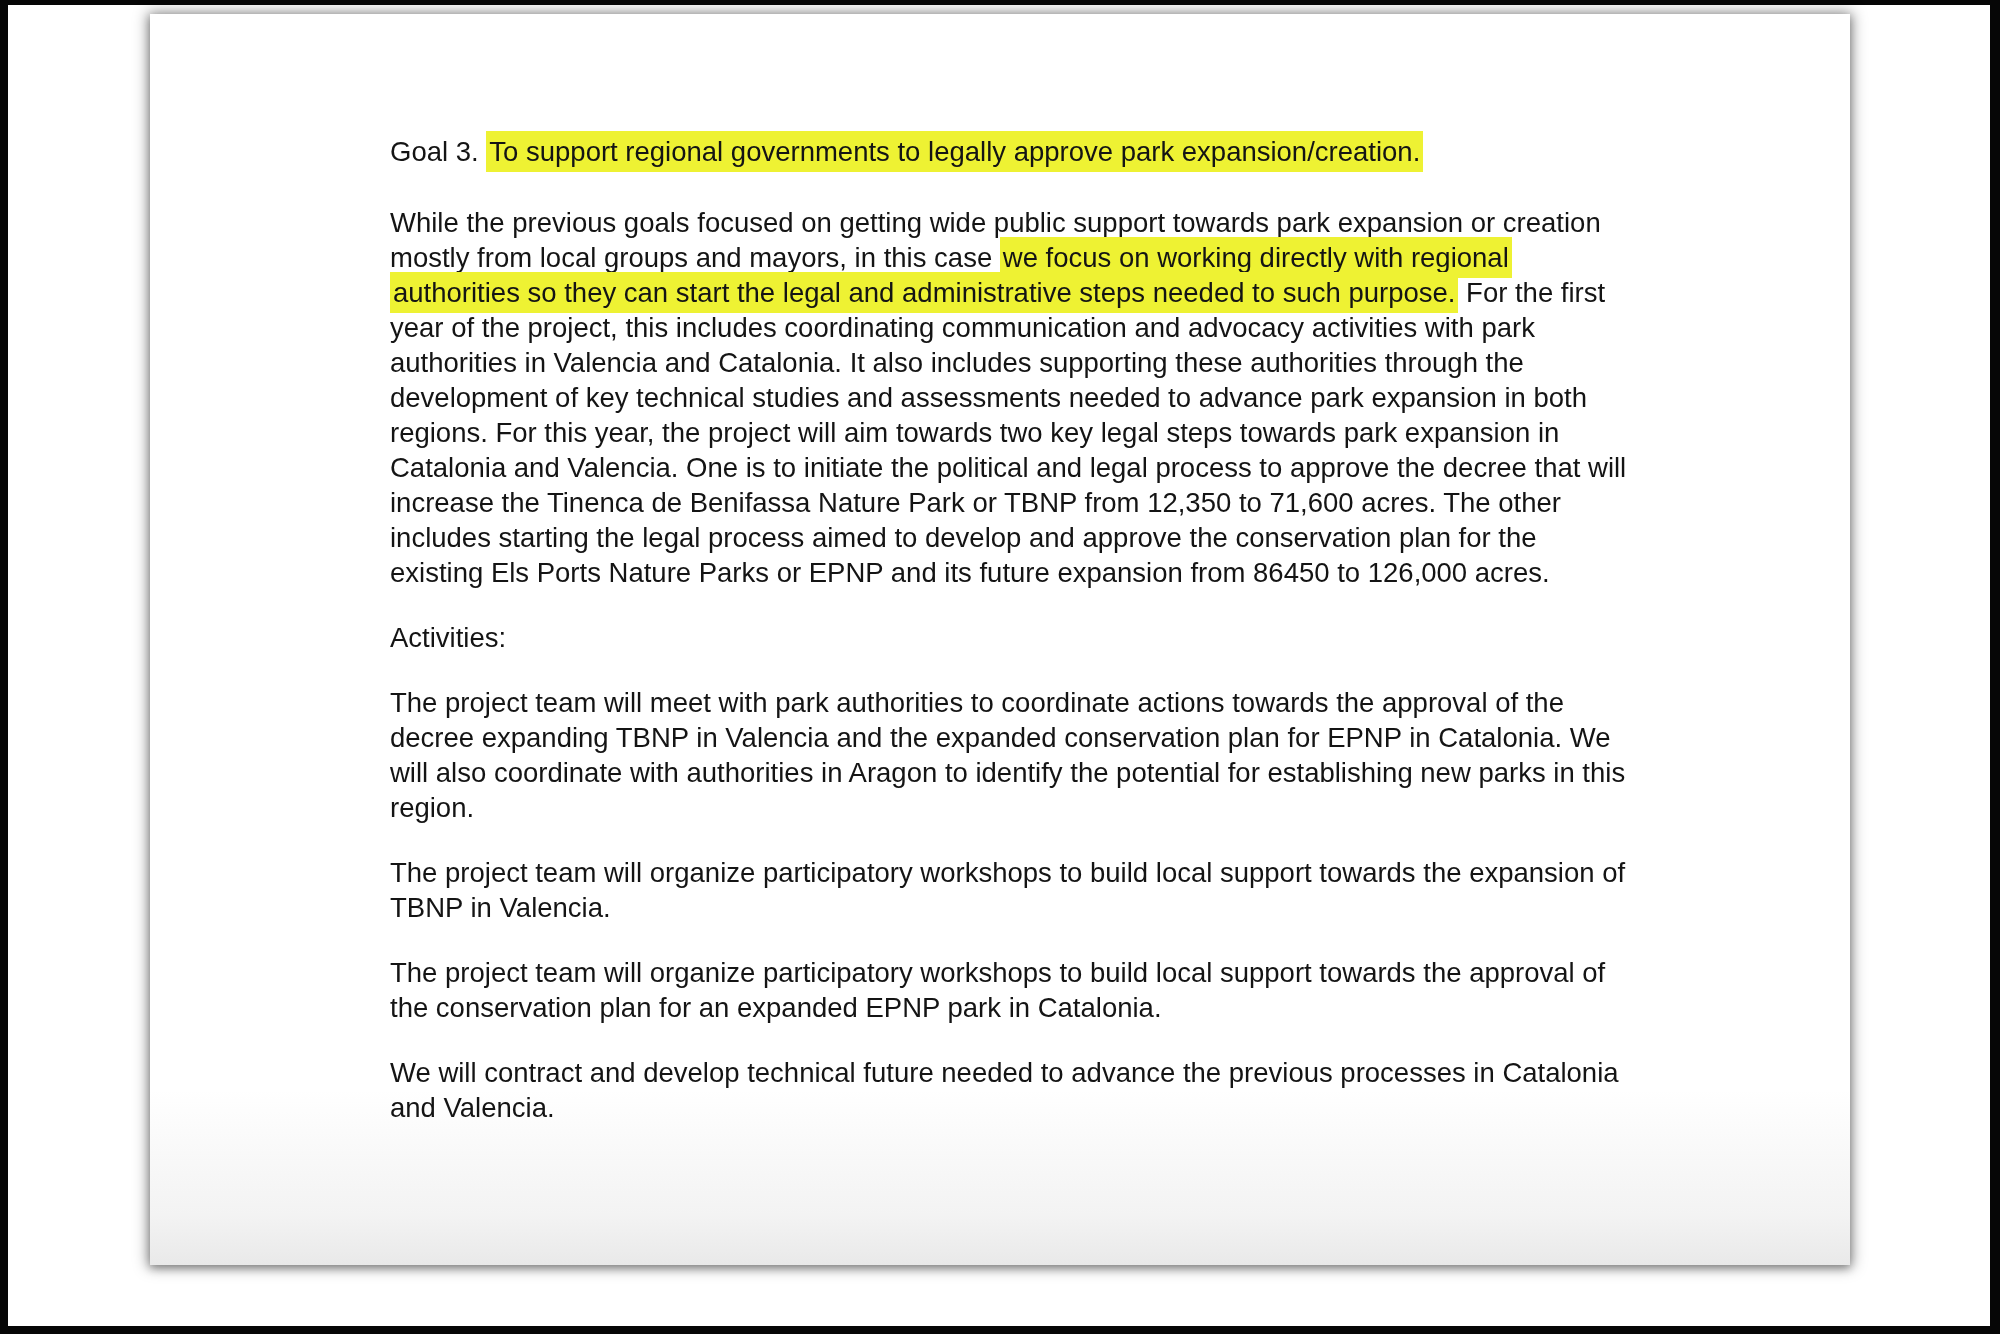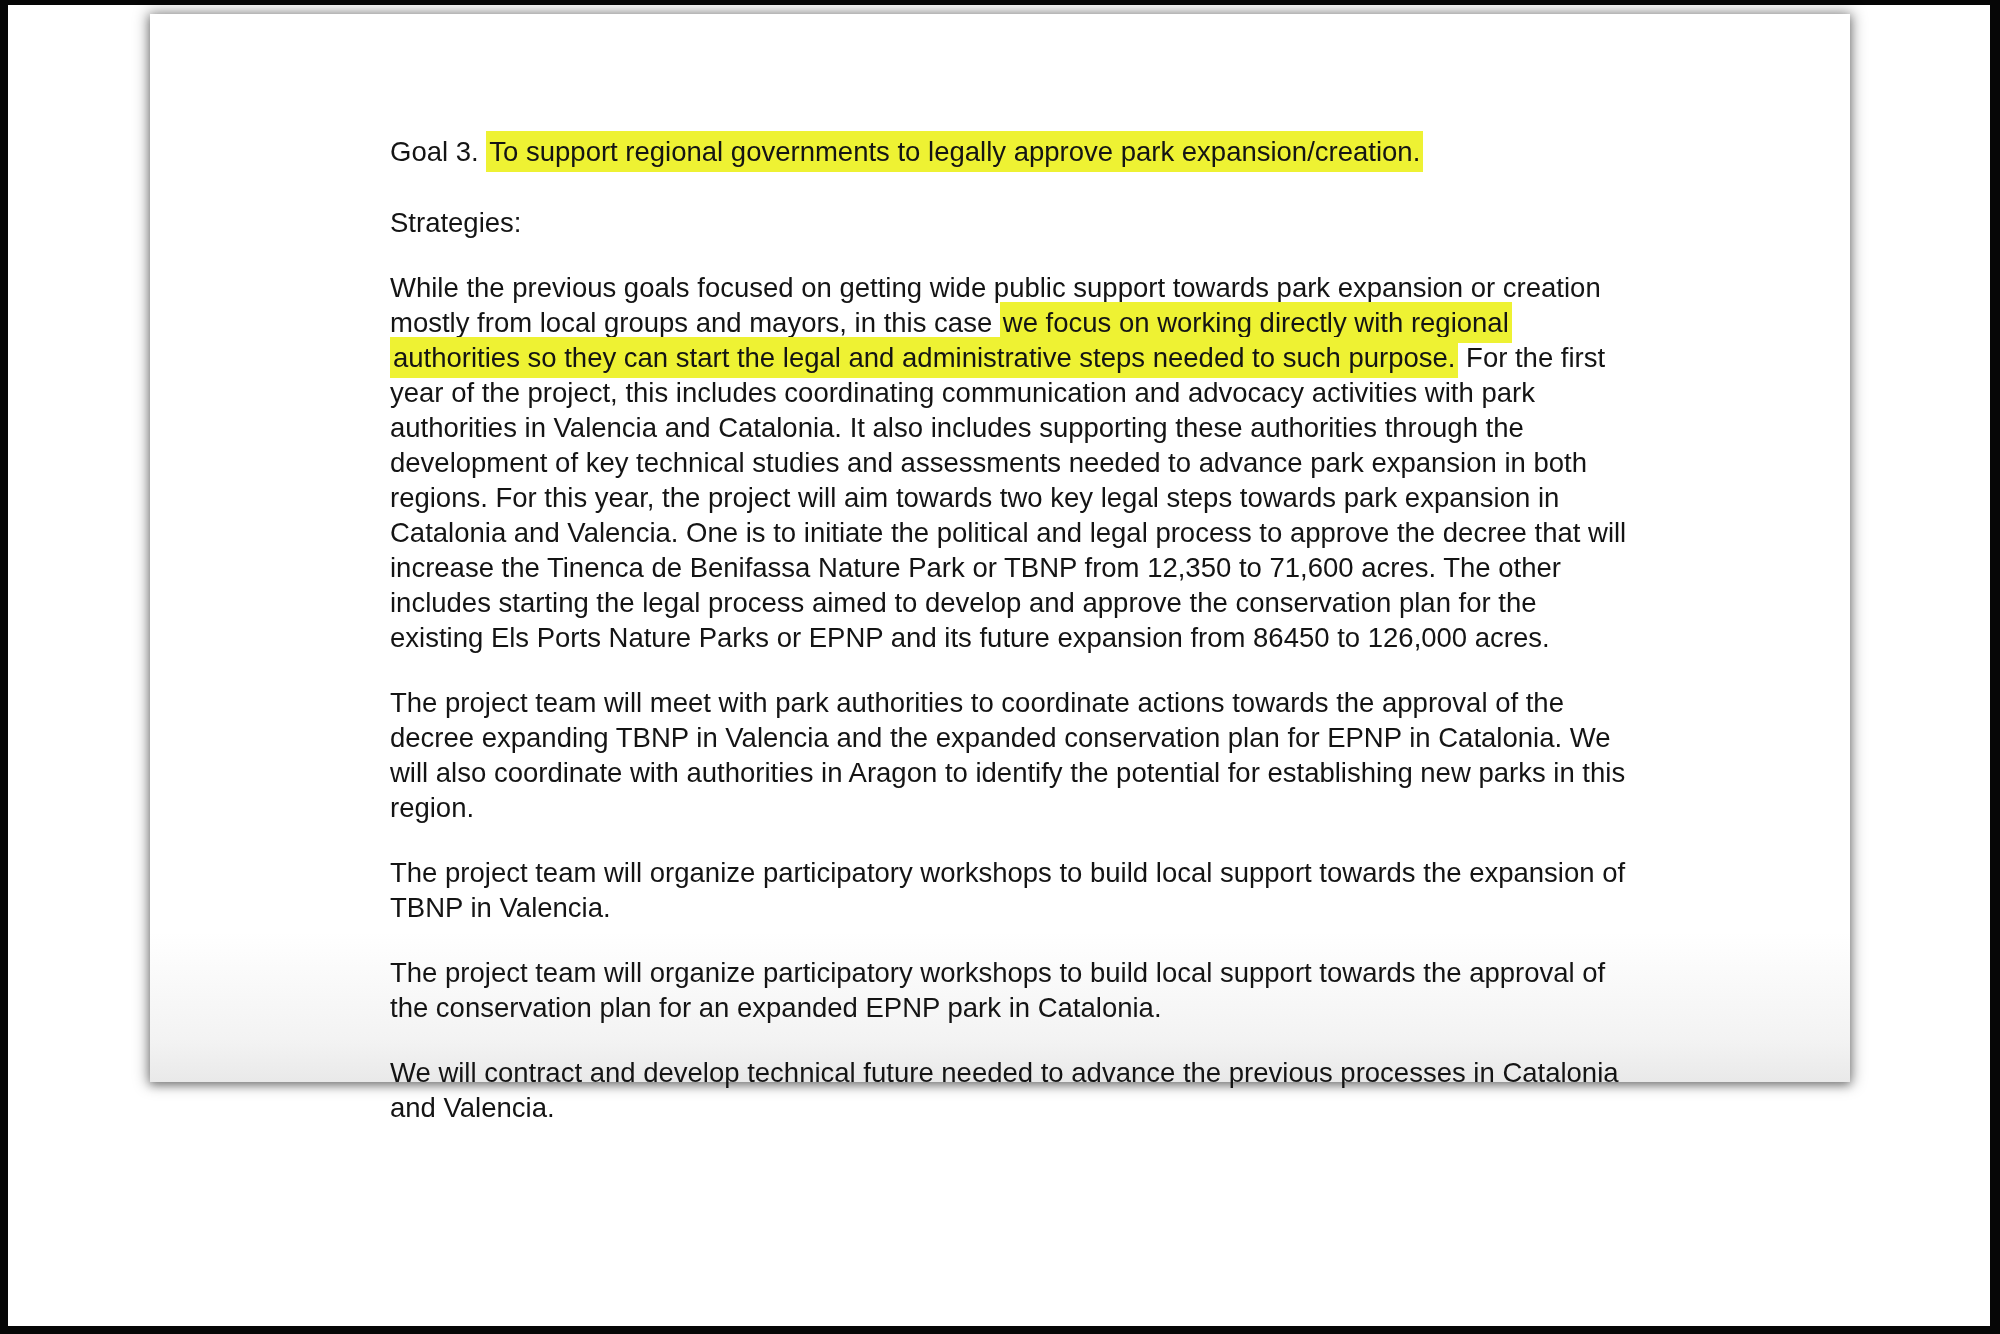--- a/index.html
+++ b/index.html
@@ -17,21 +17,21 @@
     top: 5px;
     right: 10px;
     bottom: 8px;
     background: #ffffff;
   }
   .doc-page {
     position: absolute;
     left: 142px;   
     top: 9px;      
     width: 1700px;
-    height: 1068px;
+    height: 1251px;
     background: linear-gradient(180deg, #ffffff 0%, #ffffff 86%, #f3f3f3 96%, #e9e9e9 100%);
     box-shadow: 0 0 14px 2px rgba(0,0,0,0.40), 0 3px 8px rgba(0,0,0,0.30);
   }
   .doc-content {
     position: absolute;
     left: 240px;
     top: 120px;
     width: 1244px;
     color: #141414;
     font-size: 27.5px;
@@ -52,24 +52,24 @@
 </style>
 </head>
 <body>
 
 <div class="viewer-bg">
   <div class="doc-page">
     <div class="doc-content">
 
       <div class="block goal-line"><span>Goal 3. </span><mark class="hl">To support regional governments to legally approve park expansion/creation.</mark></div>
 
-      <div class="heading">Strategies:</div>
 
       <p><span>While the previous goals focused on getting wide public support towards park expansion or creation mostly from local groups and mayors, in this case </span><mark class="hl">we focus on working directly with regional authorities so they can start the legal and administrative steps needed to such purpose.</mark><span> For the first year of the project, this includes coordinating communication and advocacy activities with park authorities in Valencia and Catalonia. It also includes supporting these authorities through the development of key technical studies and assessments needed to advance park expansion in both regions. For this year, the project will aim towards two key legal steps towards park expansion in Catalonia and Valencia. One is to initiate the political and legal process to approve the decree that will increase the Tinenca de Benifassa Nature Park or TBNP from 12,350 to 71,600 acres. The other includes starting the legal process aimed to develop and approve the conservation plan for the existing Els Ports Nature Parks or EPNP and its future expansion from 86450 to 126,000 acres.</span></p>
 
+      <div class="heading">Activities:</div>
 
       <p>The project team will meet with park authorities to coordinate actions towards the approval of the decree expanding TBNP in Valencia and the expanded conservation plan for EPNP in Catalonia. We will also coordinate with authorities in Aragon to identify the potential for establishing new parks in this region.</p>
       <p>The project team will organize participatory workshops to build local support towards the expansion of TBNP in Valencia.</p>
       <p>The project team will organize participatory workshops to build local support towards the approval of the conservation plan for an expanded EPNP park in Catalonia.</p>
       <p>We will contract and develop technical future needed to advance the previous processes in Catalonia and Valencia.</p>
 
     </div>
   </div>
 </div>
 

